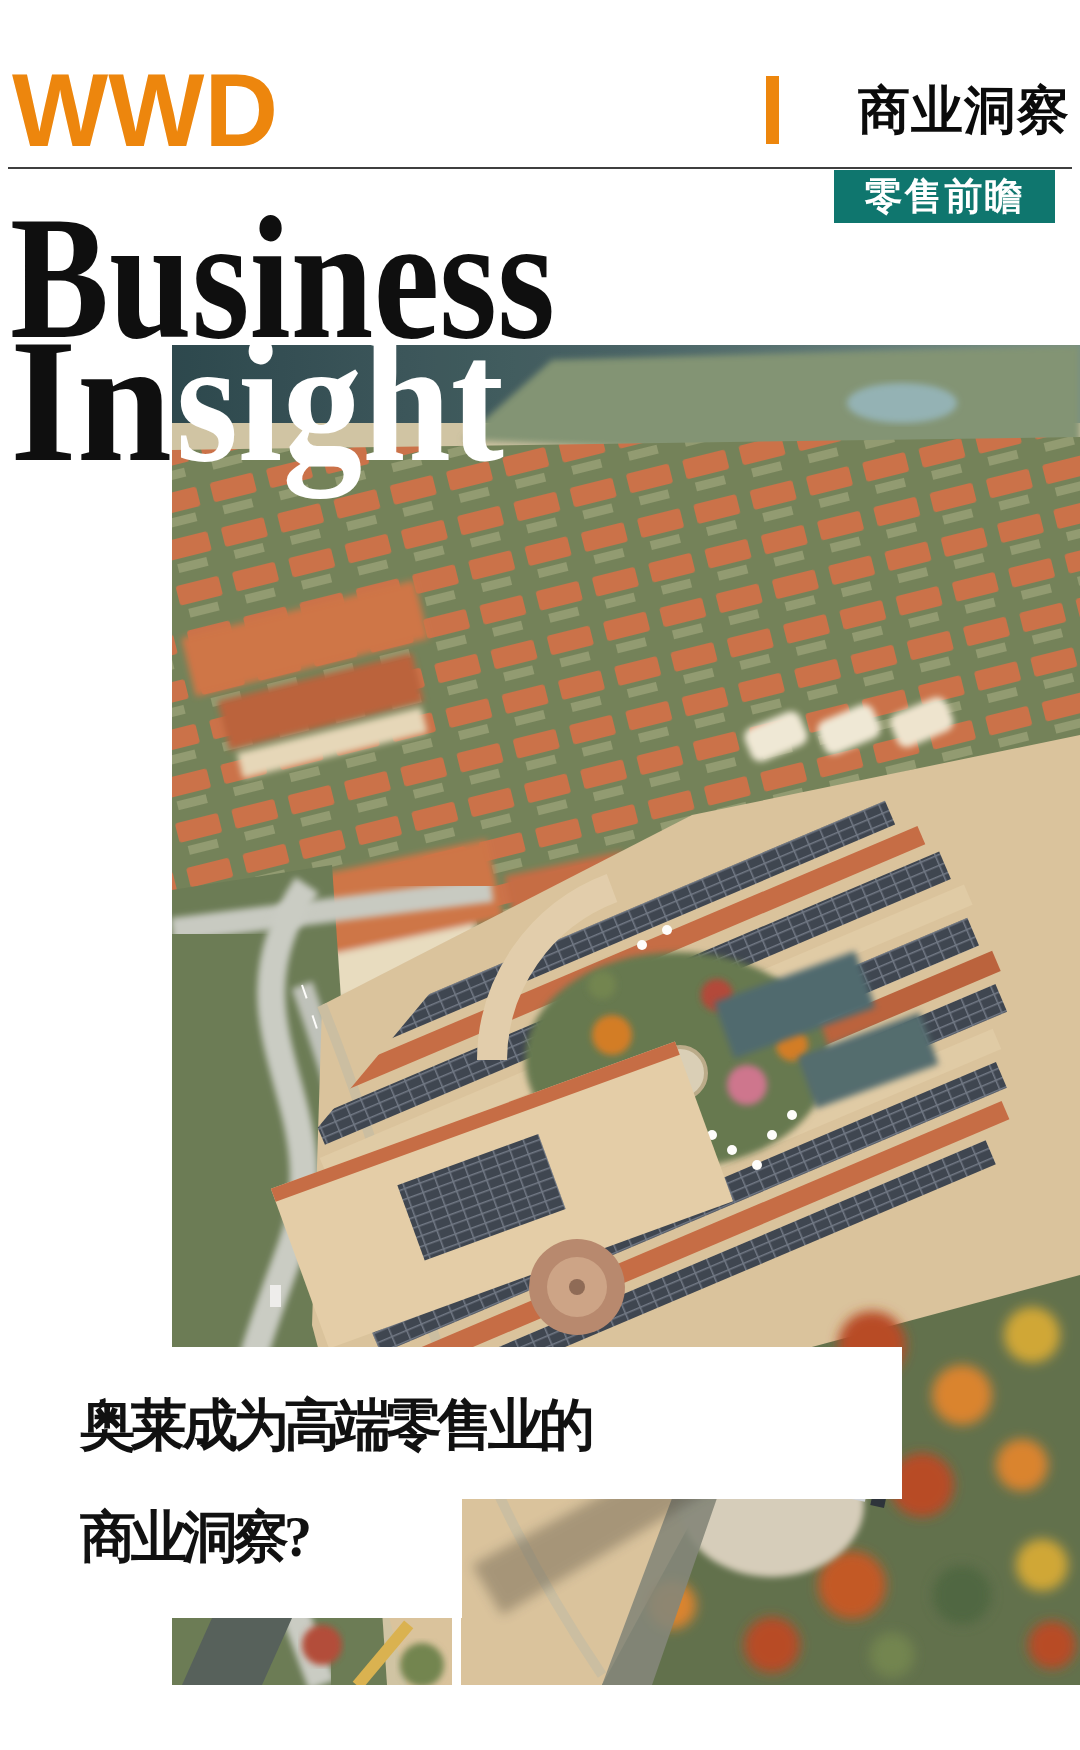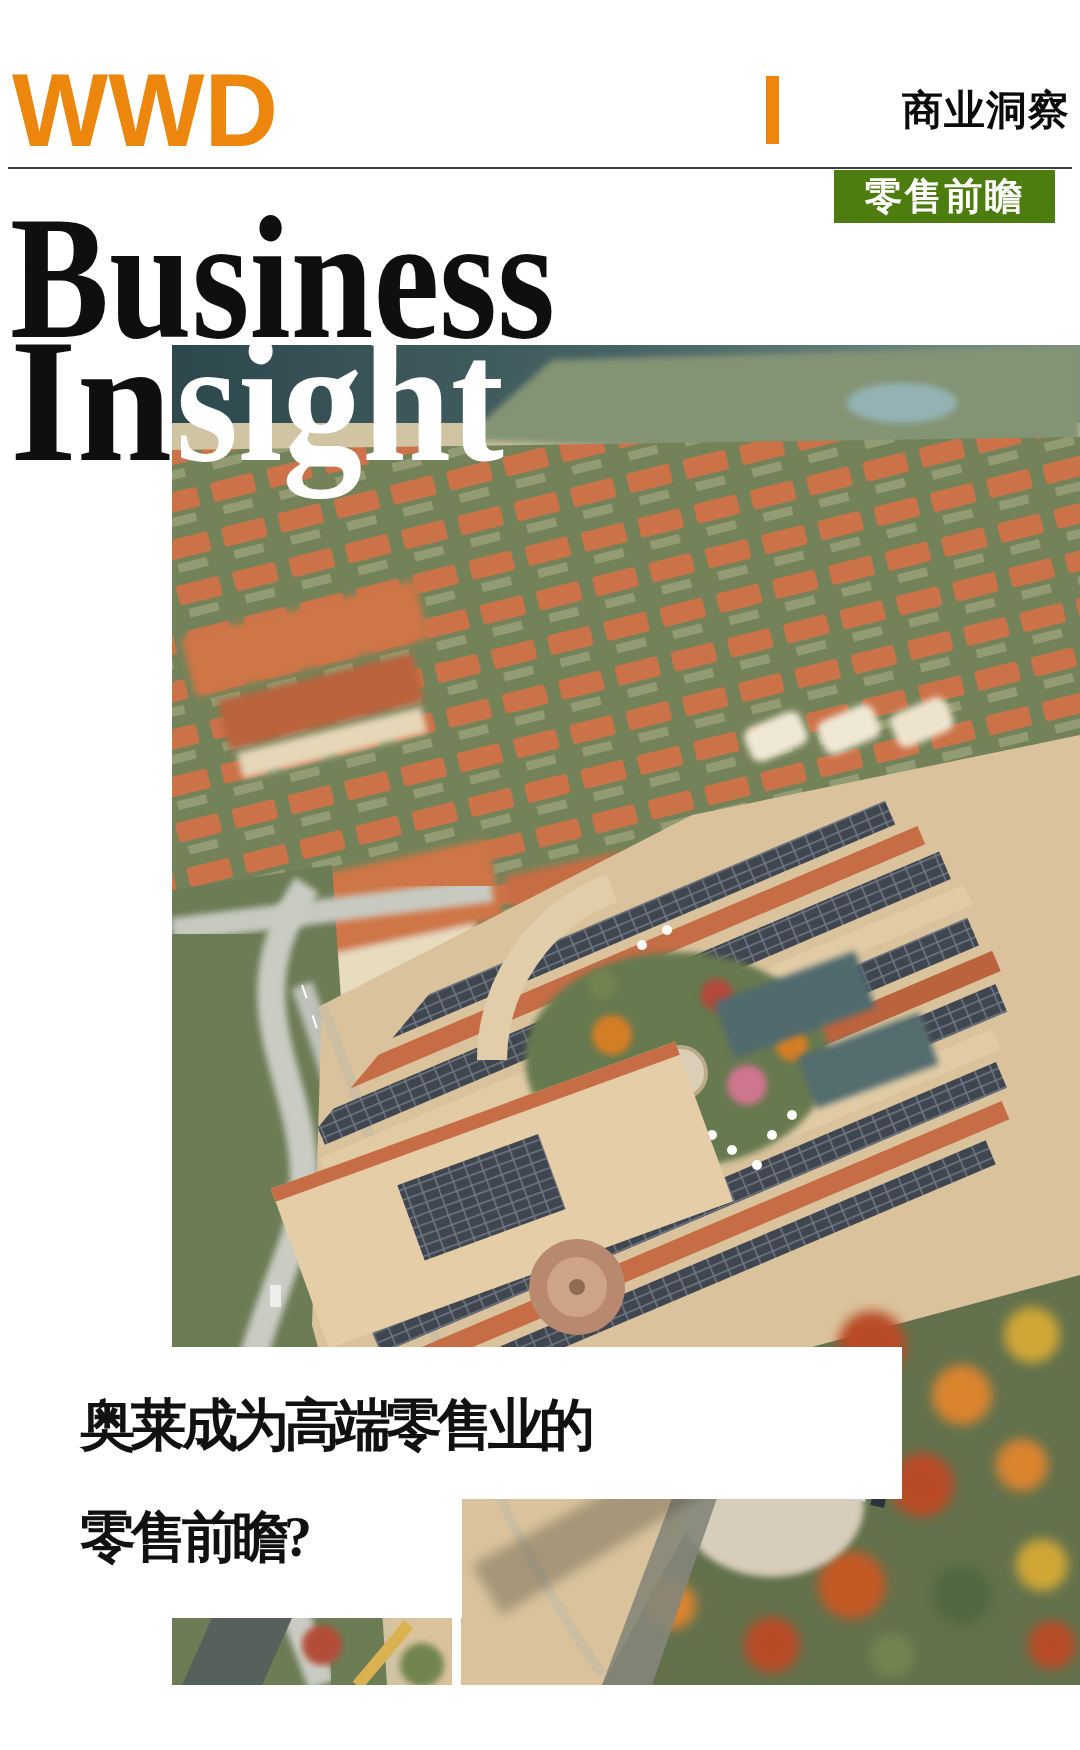--- a/index.html
+++ b/index.html
@@ -7,24 +7,24 @@
        font-family:"Liberation Sans",sans-serif;}
   .page{position:absolute;inset:0;background:#fff;border-radius:16px;}
 
   
   .logo-wrap{position:absolute;left:8px;top:64px;width:280px;height:90px;}
   .logo-sub{position:absolute;left:207px;top:126px;font-size:11px;font-weight:bold;
             letter-spacing:1.5px;color:#ffffff;}
   .divider{position:absolute;left:8px;top:167px;width:1064px;height:2px;background:#3f3f3f;}
   .section-bar{position:absolute;left:766px;top:76px;width:13px;height:68px;background:#ED860D;}
   .section-label{position:absolute;right:10px;top:72px;width:290px;height:76px;
-                 font-size:41px;line-height:76px;font-weight:bold;color:#0b0b0b;
+                 font-size:52px;line-height:76px;font-weight:bold;color:#0b0b0b;
                  text-align:right;letter-spacing:1px;white-space:nowrap;
                  font-family:"Liberation Sans",sans-serif;}
-  .tag-box{position:absolute;left:834px;top:170px;width:221px;height:53px;background:#4d7c0f;
+  .tag-box{position:absolute;left:834px;top:170px;width:221px;height:53px;background:#0f766e;
            display:flex;align-items:center;justify-content:center;}
   .tag-label{font-size:38px;font-weight:bold;color:#ffffff;letter-spacing:2px;white-space:nowrap;}
 
   
   .masthead{position:absolute;left:0;top:0;pointer-events:none;}
   .masthead text{font-family:"Liberation Serif",serif;font-weight:bold;}
 
   
   .photo{position:absolute;left:172px;top:345px;width:908px;height:1340px;overflow:hidden;
          background:#cfc3a2;}
@@ -212,16 +212,16 @@
   <div class="white-seam"></div>
 
   <svg class="masthead" width="1080" height="560" viewBox="0 0 1080 560">
     <text x="10" y="337" font-size="176" fill="#0f0f0f" textLength="545" lengthAdjust="spacingAndGlyphs">Business</text>
     <text x="10" y="460" font-size="176" fill="#0f0f0f" textLength="162" lengthAdjust="spacingAndGlyphs">In</text>
     <text x="176" y="460" font-size="176" fill="#ffffff" textLength="328" lengthAdjust="spacingAndGlyphs">sight</text>
   </svg>
 
   <div class="headline">
     <div>奥莱成为高端零售业的</div>
-    <div>零售前瞻?</div>
+    <div>商业洞察?</div>
   </div>
 
 </div>
 
 </body></html>

